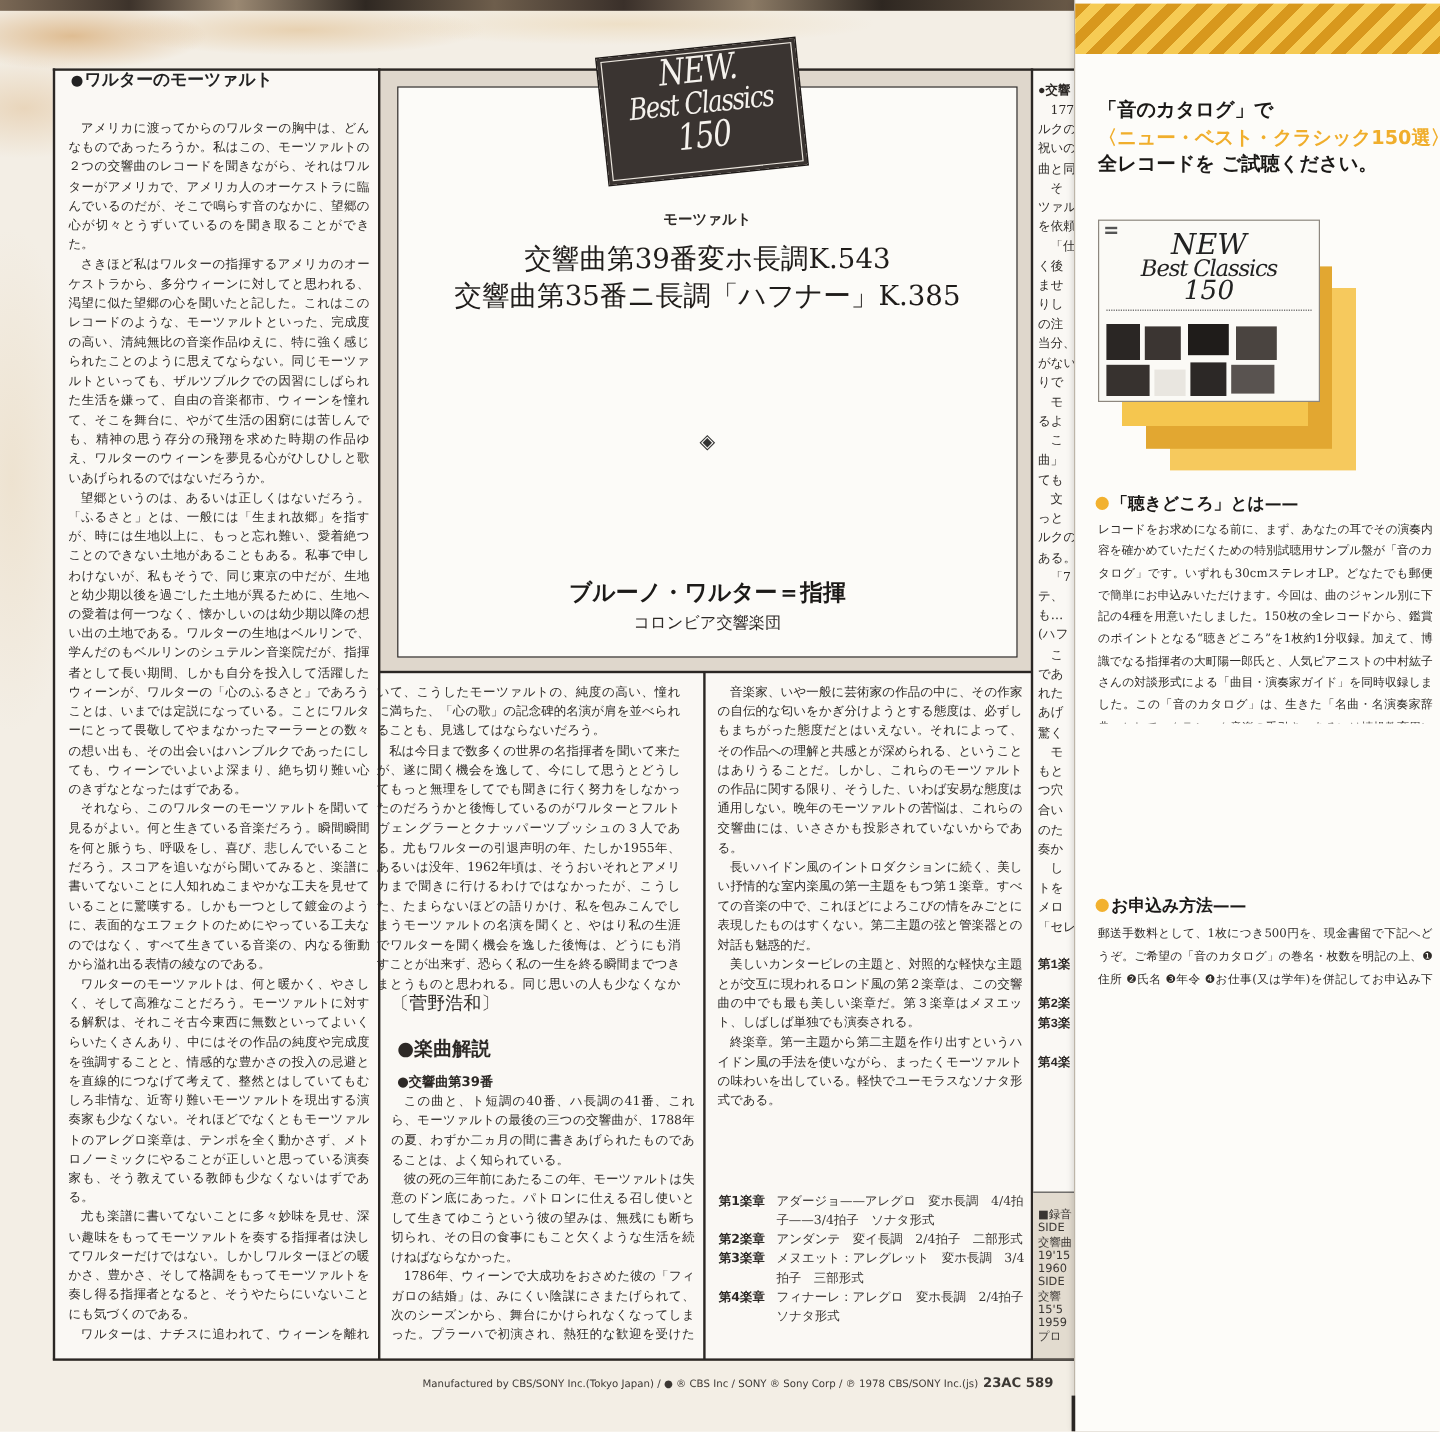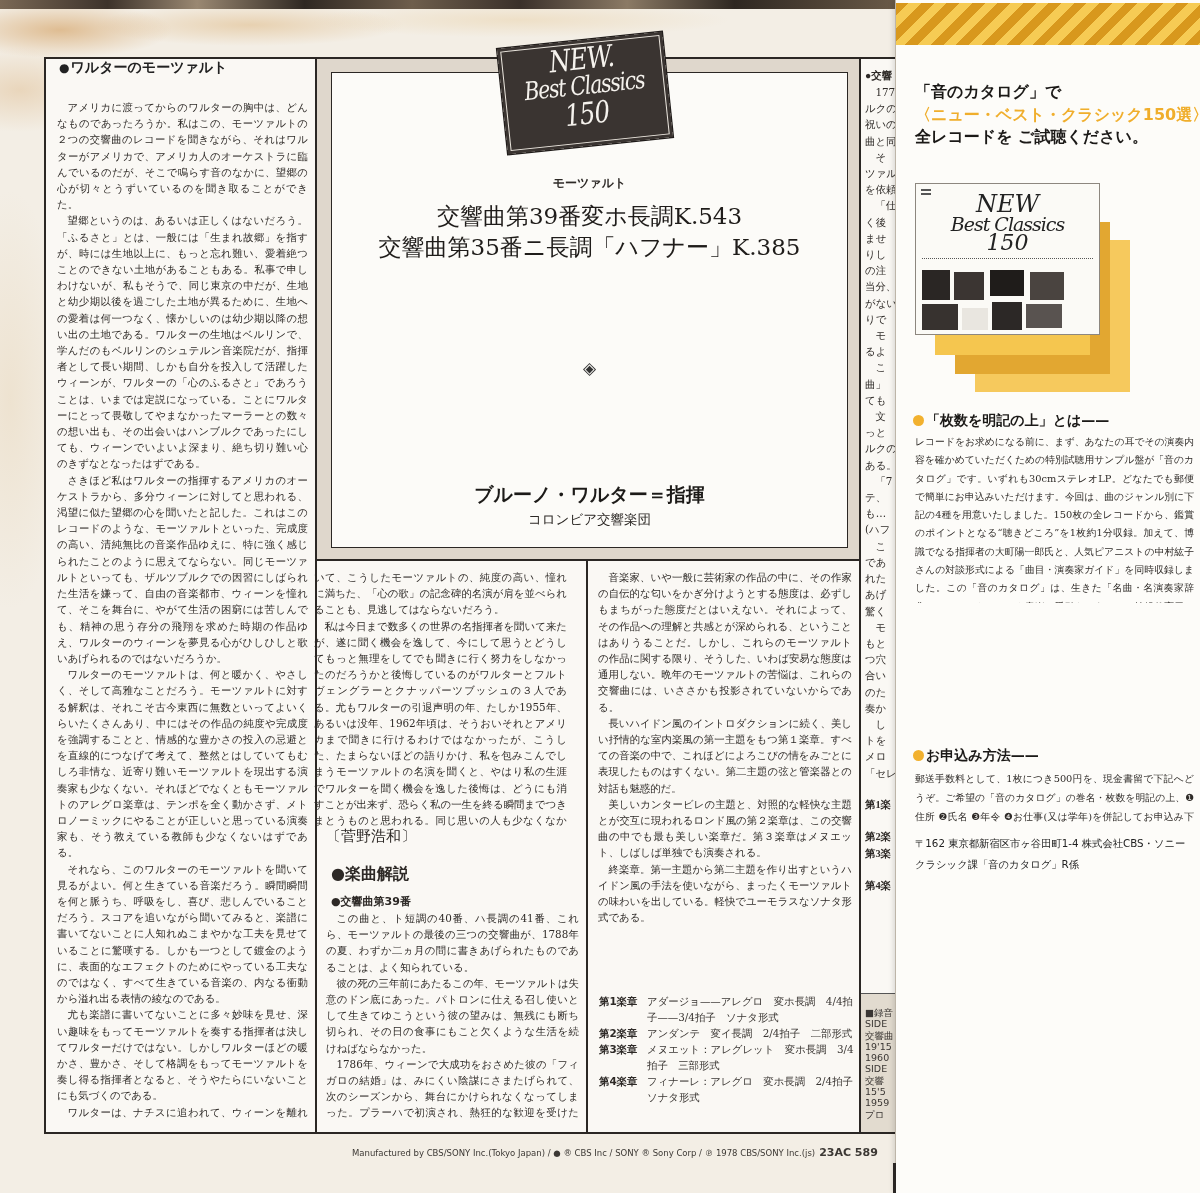--- a/index.html
+++ b/index.html
@@ -63,21 +63,21 @@
 
   .sub-heading { font-family: "DejaVu Sans","Liberation Sans",sans-serif; font-weight: bold; font-size: 11px; line-height: 14px; }
   .big-heading { font-family: "DejaVu Sans","Liberation Sans",sans-serif; font-weight: bold; font-size: 16px; line-height: 20px; }
   .signature { font-size: 15px; line-height: 16px; text-align: left; }
 
   .mv-row { left: 599px; width: 256px; font-size: 10.4px; line-height: 16.2px; display: flex; }
   .mv-label { font-family: "DejaVu Sans","Liberation Sans",sans-serif; font-weight: bold; width: 48px; flex: none; }
   .mv-detail { flex: 1; color: #3a3633; }
 
   .clip-lines { left: 865px; top: 84px; font-size: 10.4px; line-height: 16.2px; white-space: pre; color: #2f2b28; }
-  .clip-label { left: 865px; font-family: Liberation Serif, serif; font-weight: bold; font-size: 10.4px; line-height: 16px; }
+  .clip-label { left: 865px; font-family: Liberation Mono, monospace; font-weight: bold; font-size: 10.4px; line-height: 16px; }
   .rec-box { left: 861px; top: 993px; width: 60px; height: 140px; background: #e2dbcf; border-top: 1px solid #555; border-bottom: 1.5px solid #2b2724; }
   .rec-lines { left: 865px; top: 1007px; font-family: "DejaVu Sans","Liberation Sans",sans-serif; font-size: 9.5px; line-height: 11.3px; white-space: pre; color: #3a3633; }
 
   .footer { left: 352px; top: 1146px; font-family: "DejaVu Sans","Liberation Sans",sans-serif; font-size: 8.5px; line-height: 14px; white-space: nowrap; color: #3c3834; }
   .footer .cat { font-size: 11px; font-weight: bold; margin-left: 4px; }
 
   
   .insert {
     left: 896px; top: 0; width: 304px; height: 1193px; background: #fdfcf9;
     box-shadow: -1px 0 0 #bdb5a8, -3px 0 5px rgba(0,0,0,0.12);
@@ -142,24 +142,24 @@
 <div class="abs center work" style="top:233px;">交響曲第35番ニ長調「ハフナー」K.385</div>
 <div class="abs center diamond">◈</div>
 <div class="abs center conductor">ブルーノ・ワルター＝指揮</div>
 <div class="abs center orchestra">コロンビア交響楽団</div>
 
 <div class="abs col-heading" style="left:59px;top:58px;">
   <span class="bullet">●</span><span>ワルターのモーツァルト</span>
 </div>
 <div class="abs body-text" style="left:57px;top:99px;width:251px;height:1022px;">
   <p>アメリカに渡ってからのワルターの胸中は、どんなものであったろうか。私はこの、モーツァルトの２つの交響曲のレコードを聞きながら、それはワルターがアメリカで、アメリカ人のオーケストラに臨んでいるのだが、そこで鳴らす音のなかに、望郷の心が切々とうずいているのを聞き取ることができた。</p>
+  <p>さきほど私はワルターの指揮するアメリカのオーケストラから、多分ウィーンに対してと思われる、渇望に似た望郷の心を聞いたと記した。これはこのレコードのような、モーツァルトといった、完成度の高い、清純無比の音楽作品ゆえに、特に強く感じられたことのように思えてならない。同じモーツァルトといっても、ザルツブルクでの因習にしばられた生活を嫌って、自由の音楽都市、ウィーンを憧れて、そこを舞台に、やがて生活の困窮には苦しんでも、精神の思う存分の飛翔を求めた時期の作品ゆえ、ワルターのウィーンを夢見る心がひしひしと歌いあげられるのではないだろうか。</p>
   <p>望郷というのは、あるいは正しくはないだろう。「ふるさと」とは、一般には「生まれ故郷」を指すが、時には生地以上に、もっと忘れ難い、愛着絶つことのできない土地があることもある。私事で申しわけないが、私もそうで、同じ東京の中だが、生地と幼少期以後を過ごした土地が異るために、生地への愛着は何一つなく、懐かしいのは幼少期以降の想い出の土地である。ワルターの生地はベルリンで、学んだのもベルリンのシュテルン音楽院だが、指揮者として長い期間、しかも自分を投入して活躍したウィーンが、ワルターの「心のふるさと」であろうことは、いまでは定説になっている。ことにワルターにとって畏敬してやまなかったマーラーとの数々の想い出も、その出会いはハンブルクであったにしても、ウィーンでいよいよ深まり、絶ち切り難い心のきずなとなったはずである。</p>
-  <p>さきほど私はワルターの指揮するアメリカのオーケストラから、多分ウィーンに対してと思われる、渇望に似た望郷の心を聞いたと記した。これはこのレコードのような、モーツァルトといった、完成度の高い、清純無比の音楽作品ゆえに、特に強く感じられたことのように思えてならない。同じモーツァルトといっても、ザルツブルクでの因習にしばられた生活を嫌って、自由の音楽都市、ウィーンを憧れて、そこを舞台に、やがて生活の困窮には苦しんでも、精神の思う存分の飛翔を求めた時期の作品ゆえ、ワルターのウィーンを夢見る心がひしひしと歌いあげられるのではないだろうか。</p>
+  <p>それなら、このワルターのモーツァルトを聞いて見るがよい。何と生きている音楽だろう。瞬間瞬間を何と脈うち、呼吸をし、喜び、悲しんでいることだろう。スコアを追いながら聞いてみると、楽譜に書いてないことに人知れぬこまやかな工夫を見せていることに驚嘆する。しかも一つとして鍍金のように、表面的なエフェクトのためにやっている工夫なのではなく、すべて生きている音楽の、内なる衝動から溢れ出る表情の綾なのである。</p>
   <p>ワルターのモーツァルトは、何と暖かく、やさしく、そして高雅なことだろう。モーツァルトに対する解釈は、それこそ古今東西に無数といってよいくらいたくさんあり、中にはその作品の純度や完成度を強調することと、情感的な豊かさの投入の忌避とを直線的につなげて考えて、整然とはしていてもむしろ非情な、近寄り難いモーツァルトを現出する演奏家も少なくない。それほどでなくともモーツァルトのアレグロ楽章は、テンポを全く動かさず、メトロノーミックにやることが正しいと思っている演奏家も、そう教えている教師も少なくないはずである。</p>
-  <p>それなら、このワルターのモーツァルトを聞いて見るがよい。何と生きている音楽だろう。瞬間瞬間を何と脈うち、呼吸をし、喜び、悲しんでいることだろう。スコアを追いながら聞いてみると、楽譜に書いてないことに人知れぬこまやかな工夫を見せていることに驚嘆する。しかも一つとして鍍金のように、表面的なエフェクトのためにやっている工夫なのではなく、すべて生きている音楽の、内なる衝動から溢れ出る表情の綾なのである。</p>
   <p>尤も楽譜に書いてないことに多々妙味を見せ、深い趣味をもってモーツァルトを奏する指揮者は決してワルターだけではない。しかしワルターほどの暖かさ、豊かさ、そして格調をもってモーツァルトを奏し得る指揮者となると、そうやたらにいないことにも気づくのである。</p>
   <p>ワルターは、ナチスに追われて、ウィーンを離れてから、モーツァルトを思い、マーラーをうたう心の衝動は、ウィーン時代よりもいっそう昇華し、いっそう高揚されていったのではないだろうか。そこにはもう音を介して、音以上の、切々たるものの伝達が、痛いほど聞き手に伝わってくるのである。</p>
 
 </div>
 
 <div class="abs body-text" style="left:314px;top:569px;width:253px;height:260px;">
   <p class="cont">いて、こうしたモーツァルトの、純度の高い、憧れに満ちた、「心の歌」の記念碑的名演が肩を並べられることも、見逃してはならないだろう。</p>
   <p>私は今日まで数多くの世界の名指揮者を聞いて来たが、遂に聞く機会を逸して、今にして思うとどうしてもっと無理をしてでも聞きに行く努力をしなかったのだろうかと後悔しているのがワルターとフルトヴェングラーとクナッパーツブッシュの３人である。尤もワルターの引退声明の年、たしか1955年、あるいは没年、1962年頃は、そうおいそれとアメリカまで聞きに行けるわけではなかったが、こうした、たまらないほどの語りかけ、私を包みこんでしまうモーツァルトの名演を聞くと、やはり私の生涯でワルターを聞く機会を逸した後悔は、どうにも消すことが出来ず、恐らく私の一生を終る瞬間までつきまとうものと思われる。同じ思いの人も少なくなかろう。その悔いを再びまたかき立てたのがこのレコードである。</p>
 </div>
 <div class="abs signature" style="left:326px;top:828px;width:251px;">〔菅野浩和〕</div>
@@ -279,27 +279,23 @@
   <div class="abs cover">
     <div class="mark"></div>
     <div class="t" style="top:8px;font-size:24px;line-height:24px;">NEW</div>
     <div class="t" style="top:30px;font-size:19px;line-height:20px;letter-spacing:-1px;">Best Classics</div>
     <div class="t" style="top:47px;font-size:22px;line-height:24px;">150</div>
     <div class="caption"></div>
     <div class="photos"></div>
   </div>
 
   <div class="abs sec-heading" style="top:411px;">
-    <span class="dot"></span><span>「枚数を明記の上」とは——</span>
+    <span class="dot"></span><span>「聴きどころ」とは——</span>
   </div>
   <div class="abs ins-para" style="top:433px;line-height:18.3px;height:170px;">レコードをお求めになる前に、まず、あなたの耳でその演奏内容を確かめていただくための特別試聴用サンプル盤が「音のカタログ」です。いずれも30cmステレオLP。どなたでも郵便で簡単にお申込みいただけます。今回は、曲のジャンル別に下記の4種を用意いたしました。150枚の全レコードから、鑑賞のポイントとなる“聴きどころ”を1枚約1分収録。加えて、博識でなる指揮者の大町陽一郎氏と、人気ピアニストの中村紘子さんの対談形式による「曲目・演奏家ガイド」を同時収録しました。この「音のカタログ」は、生きた「名曲・名演奏家辞典」として、クラシック音楽の手引き、あるいは情操教育用にもってこいです。</div>
 
 
   <div class="abs sec-heading" style="top:746px;">
     <span class="dot"></span><span>お申込み方法——</span>
   </div>
   <div class="abs ins-para" style="top:769px;line-height:19px;height:60px;">郵送手数料として、1枚につき500円を、現金書留で下記へどうぞ。ご希望の「音のカタログ」の巻名・枚数を明記の上、❶住所 ❷氏名 ❸年令 ❹お仕事(又は学年)を併記してお申込み下さい。</div>
-  <div class="abs address">
-    <div>〒162 東京都新宿区市ヶ谷田町1-4 株式会社CBS・ソニー</div>
-    <div>クラシック課「音のカタログ」R係</div>
-  </div>
 </div>
 <div class="abs" style="left:893px;top:1163px;width:3px;height:30px;background:#2a2624;"></div>
 
 </body></html>

